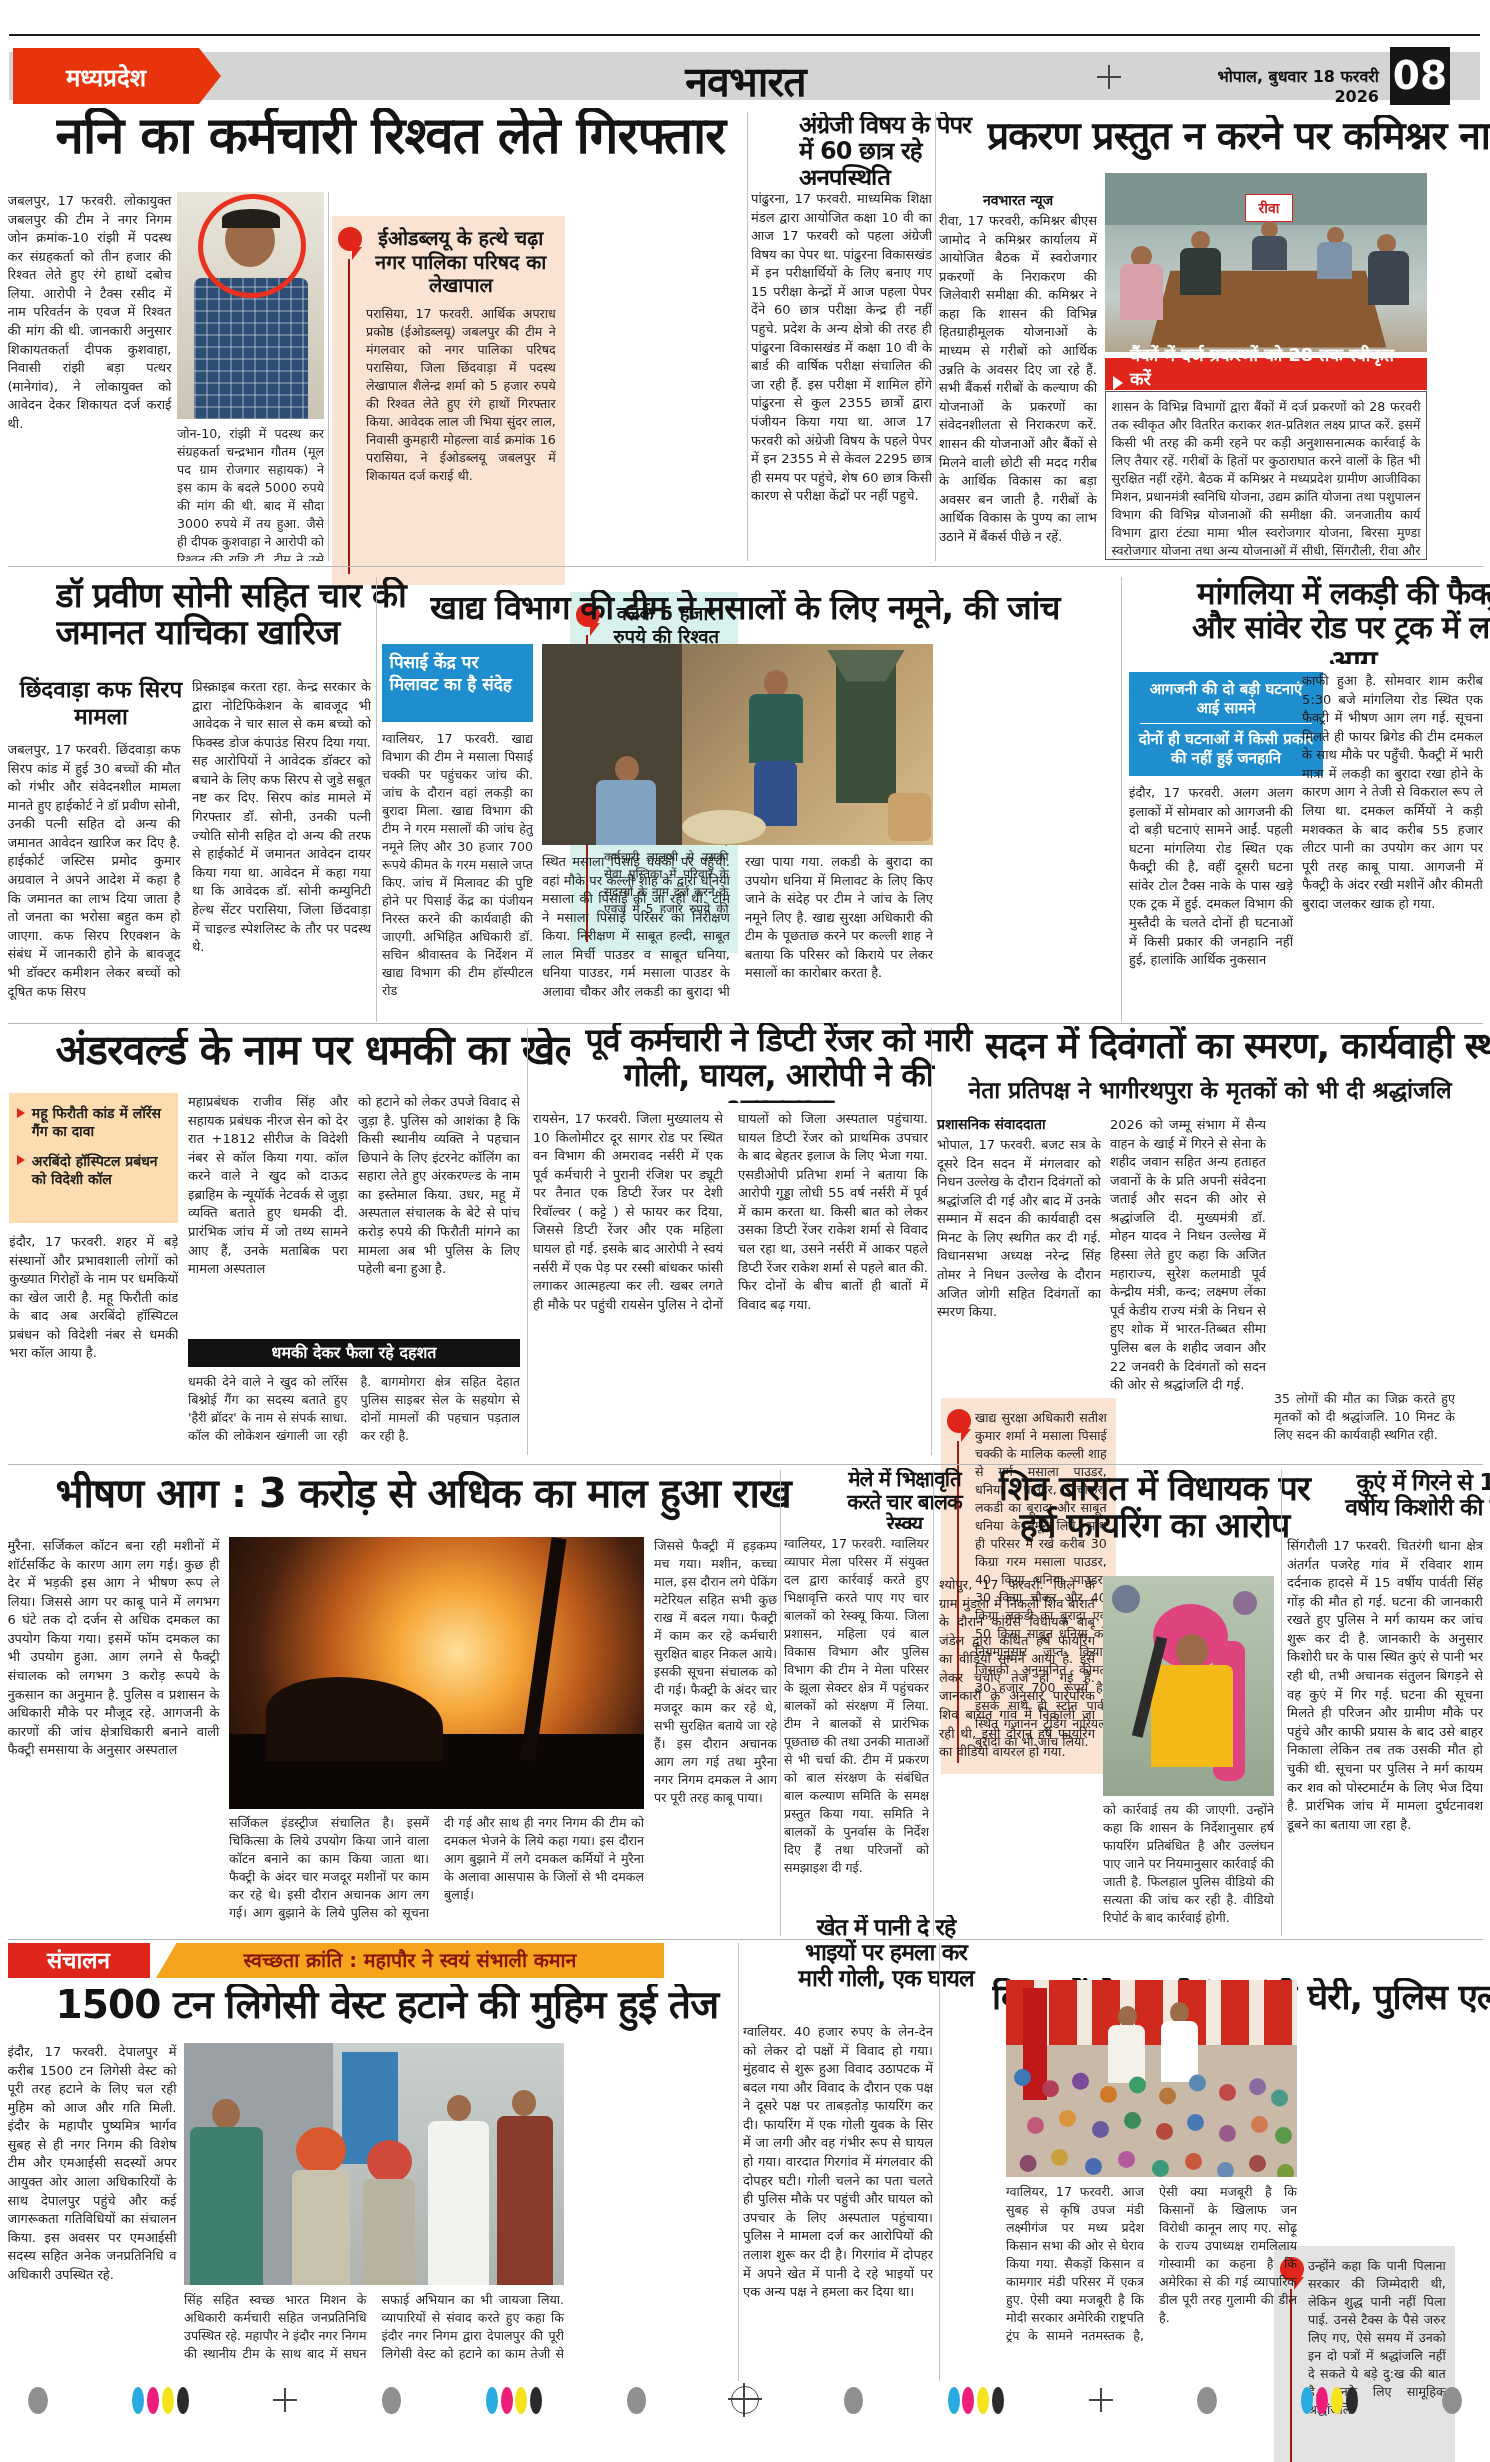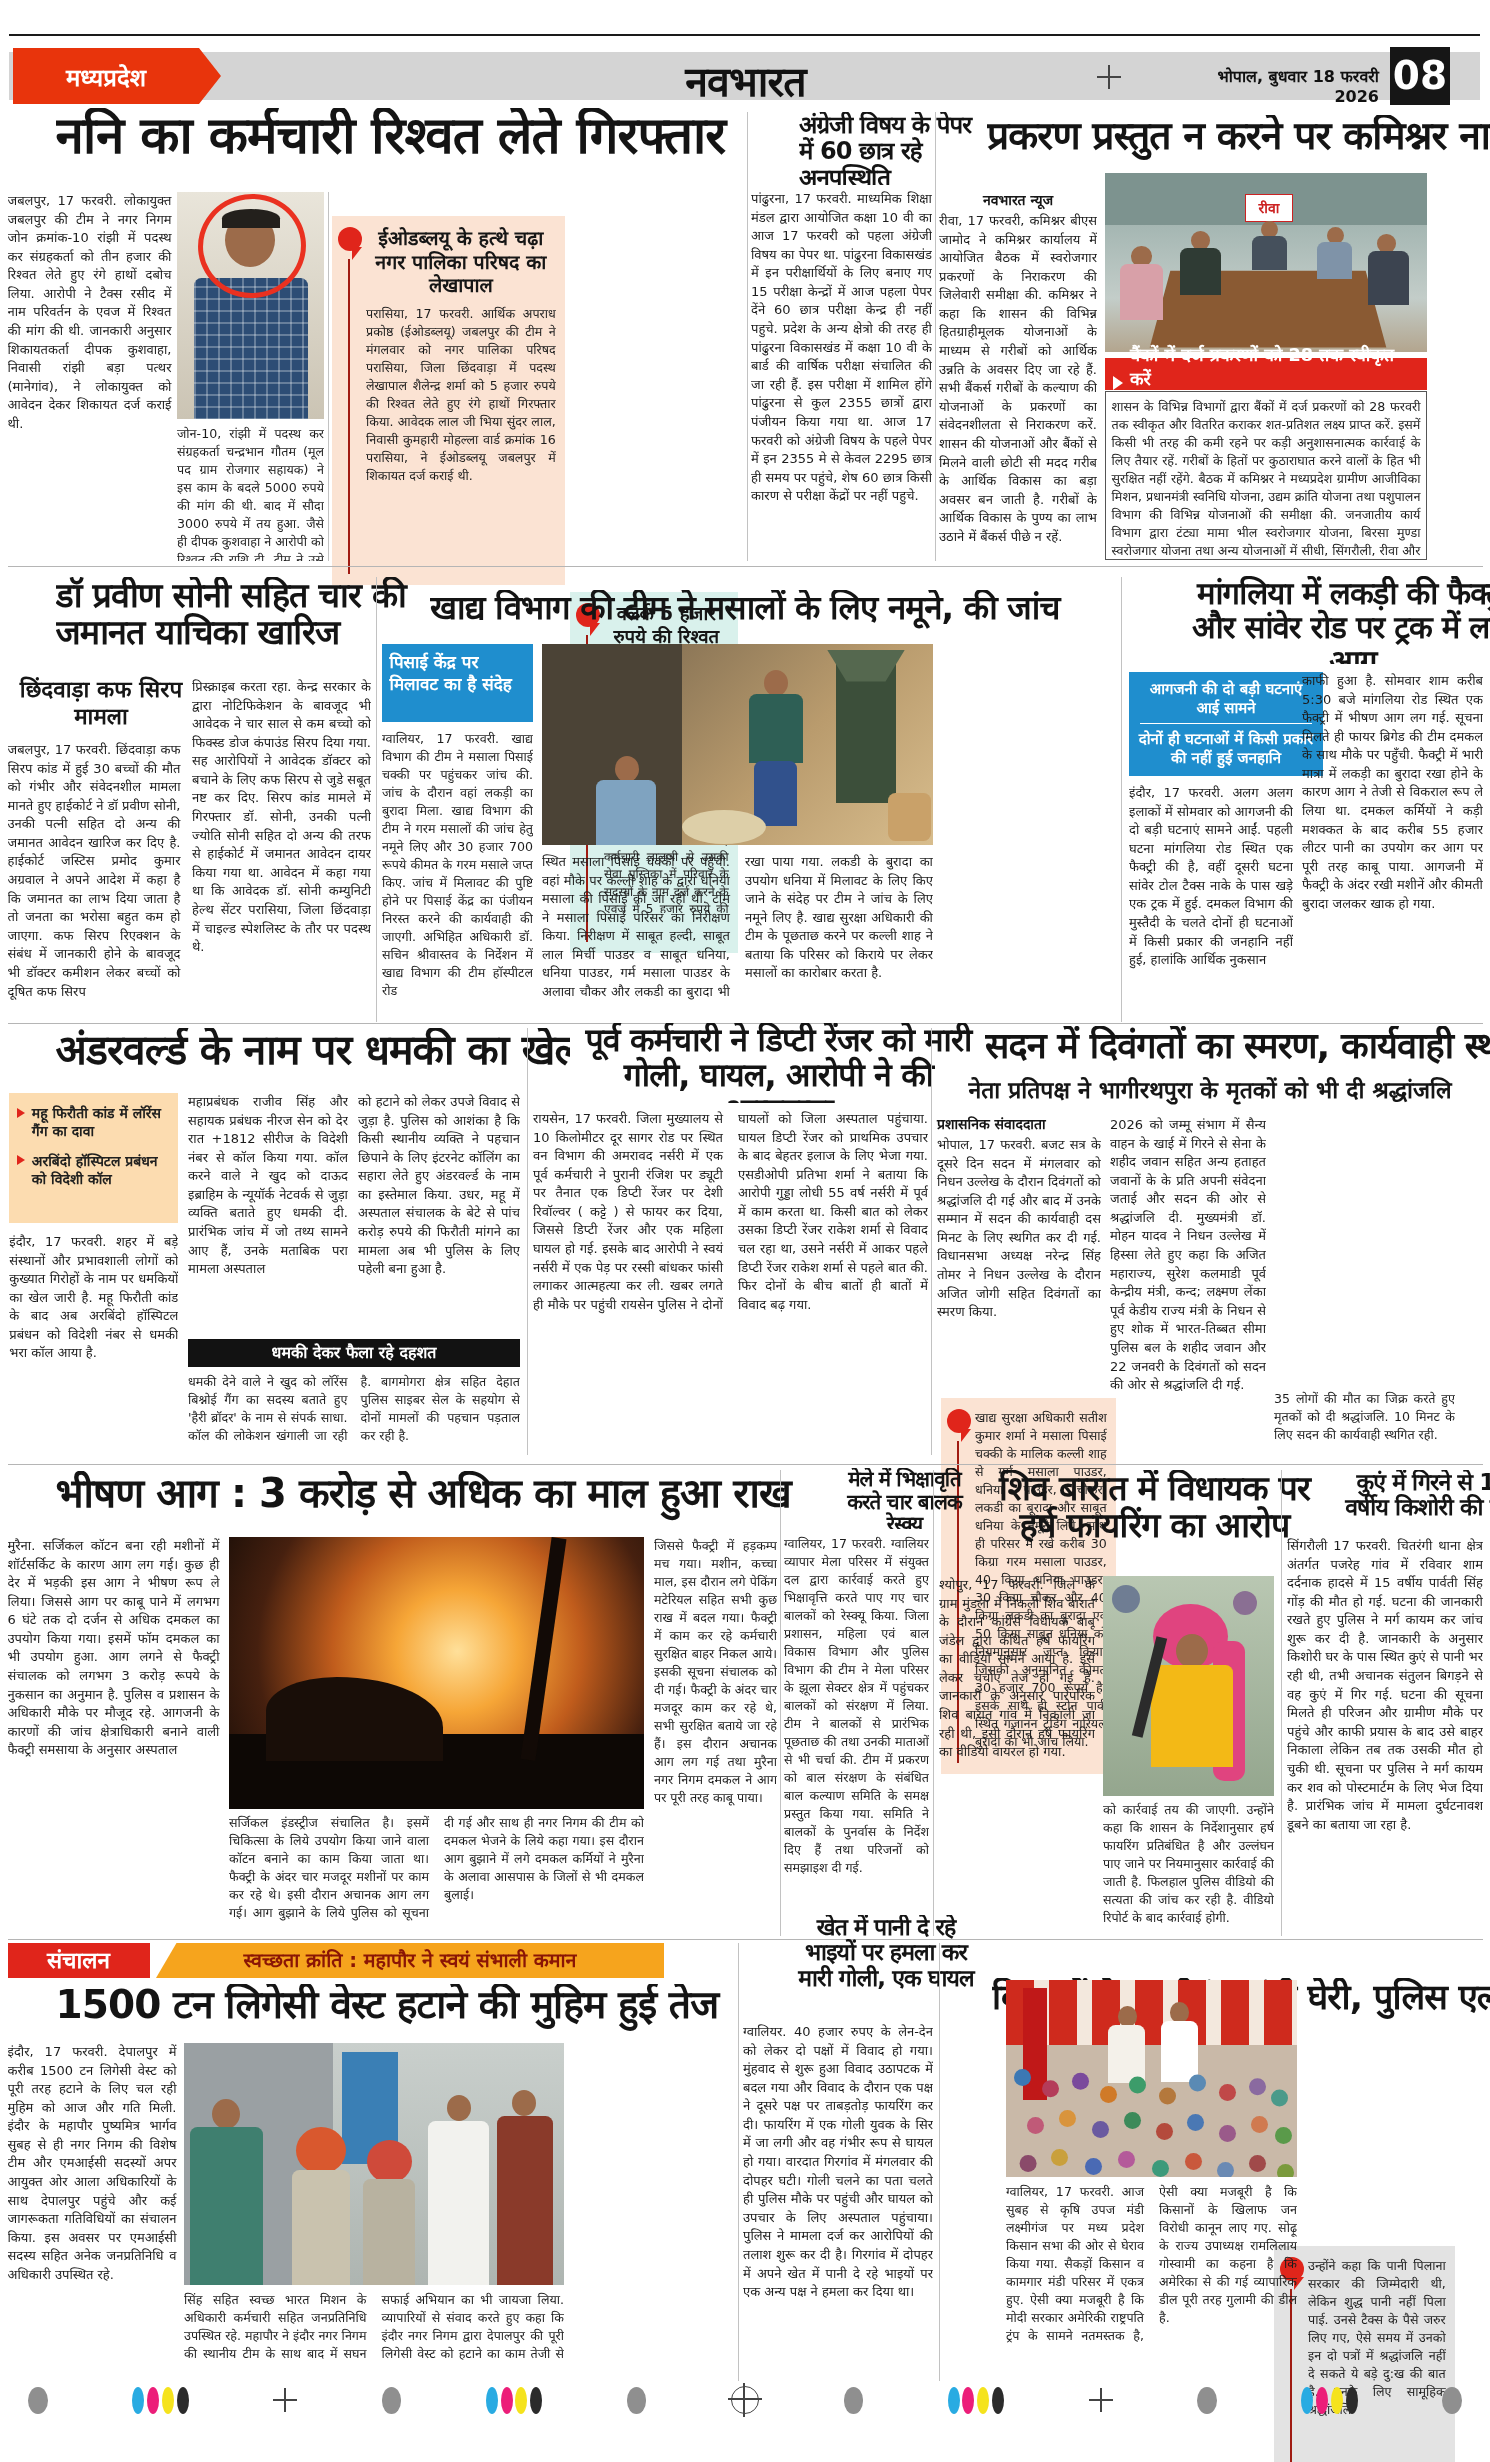--- a/index.html
+++ b/index.html
@@ -164,21 +164,21 @@
   <div class="vline" style="left:376px;top:577px;height:445px"></div>
   <div class="vline" style="left:1121px;top:577px;height:445px"></div>
 
   <div class="abs hl nowrap" style="left:7.5px;top:1028px;width:514px;height:54px;font-size:41px">अंडरवर्ल्ड के नाम पर धमकी का खेल</div>
   <div class="abs" style="left:9.3px;top:1093px;width:169px;height:130px;background:#fcdcb0;padding:11.2px 7.5px 7.5px 7.5px;overflow:hidden">
     <div class="blt">महू फिरौती कांड में लॉरेंस गैंग का दावा</div>
     <div class="blt">अरबिंदो हॉस्पिटल प्रबंधन को विदेशी कॉल</div>
   </div>
   <div class="abs bt" style="left:9.3px;top:1233px;width:169px;height:224px">इंदौर, 17 फरवरी. शहर में बड़े संस्थानों और प्रभावशाली लोगों को कुख्यात गिरोहों के नाम पर धमकियों का खेल जारी है. महू फिरौती कांड के बाद अब अरबिंदो हॉस्पिटल प्रबंधन को विदेशी नंबर से धमकी भरा कॉल आया है.</div>
   <div class="abs bt" style="left:188px;top:1093px;width:160px;height:238px">महाप्रबंधक राजीव सिंह और सहायक प्रबंधक नीरज सेन को देर रात +1812 सीरीज के विदेशी नंबर से कॉल किया गया. कॉल करने वाले ने खुद को दाऊद इब्राहिम के न्यूयॉर्क नेटवर्क से जुड़ा व्यक्ति बताते हुए धमकी दी. प्रारंभिक जांच में जो तथ्य सामने आए हैं, उनके मताबिक परा मामला अस्पताल</div>
-  <div class="abs bt" style="left:358px;top:1093px;width:162px;height:238px">को हटाने को लेकर उपजे विवाद से जुड़ा है. पुलिस को आशंका है कि किसी स्थानीय व्यक्ति ने पहचान छिपाने के लिए इंटरनेट कॉलिंग का सहारा लेते हुए अंडरवर्ल्ड के नाम का इस्तेमाल किया. उधर, महू में अस्पताल संचालक के बेटे से पांच करोड़ रुपये की फिरौती मांगने का मामला अब भी पुलिस के लिए पहेली बना हुआ है.</div>
+  <div class="abs bt" style="left:358px;top:1093px;width:162px;height:238px">को हटाने को लेकर उपजे विवाद से जुड़ा है. पुलिस को आशंका है कि किसी स्थानीय व्यक्ति ने पहचान छिपाने के लिए इंटरनेट कॉलिंग का सहारा लेते हुए अंरकरण्ल्ड के नाम का इस्तेमाल किया. उधर, महू में अस्पताल संचालक के बेटे से पांच करोड़ रुपये की फिरौती मांगने का मामला अब भी पुलिस के लिए पहेली बना हुआ है.</div>
   <div class="abs center" style="left:188px;top:1339px;width:332px;height:28px;background:#121212;color:#fff;font-weight:700;font-size:16px;line-height:28px">धमकी देकर फैला रहे दहशत</div>
   <div class="abs bt" style="left:188px;top:1373px;width:332px;height:82px;column-count:2;column-gap:13px;font-size:12.6px">धमकी देने वाले ने खुद को लॉरेंस बिश्नोई गैंग का सदस्य बताते हुए 'हैरी ब्रॉदर' के नाम से संपर्क साधा. कॉल की लोकेशन खंगाली जा रही है. बागमोगरा क्षेत्र सहित देहात पुलिस साइबर सेल के सहयोग से दोनों मामलों की पहचान पड़ताल कर रही है.</div>
 
   <div class="abs hl center" style="left:533px;top:1023px;width:395px;height:80px;font-size:32px">पूर्व कर्मचारी ने डिप्टी रेंजर को मारी गोली, घायल, आरोपी ने की आत्महत्या</div>
   <div class="abs bt" style="left:533px;top:1110px;width:395px;height:345px;column-count:2;column-gap:15px">रायसेन, 17 फरवरी. जिला मुख्यालय से 10 किलोमीटर दूर सागर रोड पर स्थित वन विभाग की अमरावद नर्सरी में एक पूर्व कर्मचारी ने पुरानी रंजिश पर ड्यूटी पर तैनात एक डिप्टी रेंजर पर देशी रिवॉल्वर ( कट्टे ) से फायर कर दिया, जिससे डिप्टी रेंजर और एक महिला घायल हो गई. इसके बाद आरोपी ने स्वयं नर्सरी में एक पेड़ पर रस्सी बांधकर फांसी लगाकर आत्महत्या कर ली. खबर लगते ही मौके पर पहुंची रायसेन पुलिस ने दोनों घायलों को जिला अस्पताल पहुंचाया. घायल डिप्टी रेंजर को प्राथमिक उपचार के बाद बेहतर इलाज के लिए भेजा गया. एसडीओपी प्रतिभा शर्मा ने बताया कि आरोपी गुड्डा लोधी 55 वर्ष नर्सरी में पूर्व में काम करता था. किसी बात को लेकर उसका डिप्टी रेंजर राकेश शर्मा से विवाद चल रहा था, उसने नर्सरी में आकर पहले डिप्टी रेंजर राकेश शर्मा से पहले बात की. फिर दोनों के बीच बातों ही बातों में विवाद बढ़ गया.</div>
 
   <div class="abs hl nowrap center" style="left:937px;top:1026px;width:546px;height:48px;font-size:36px">सदन में दिवंगतों का स्मरण, कार्यवाही स्थगित रही</div>
   <div class="abs kick center" style="left:937px;top:1077px;width:546px;font-size:23px">नेता प्रतिपक्ष ने भागीरथपुरा के मृतकों को भी दी श्रद्धांजलि</div>
   <div class="abs kick" style="left:937px;top:1116px;width:164px;font-size:14px">प्रशासनिक संवाददाता</div>
   <div class="abs bt" style="left:937px;top:1136px;width:164px;height:319px">भोपाल, 17 फरवरी. बजट सत्र के दूसरे दिन सदन में मंगलवार को निधन उल्लेख के दौरान दिवंगतों को श्रद्धांजलि दी गई और बाद में उनके सम्मान में सदन की कार्यवाही दस मिनट के लिए स्थगित कर दी गई. विधानसभा अध्यक्ष नरेन्द्र सिंह तोमर ने निधन उल्लेख के दौरान अजित जोगी सहित दिवंगतों का स्मरण किया.</div>

